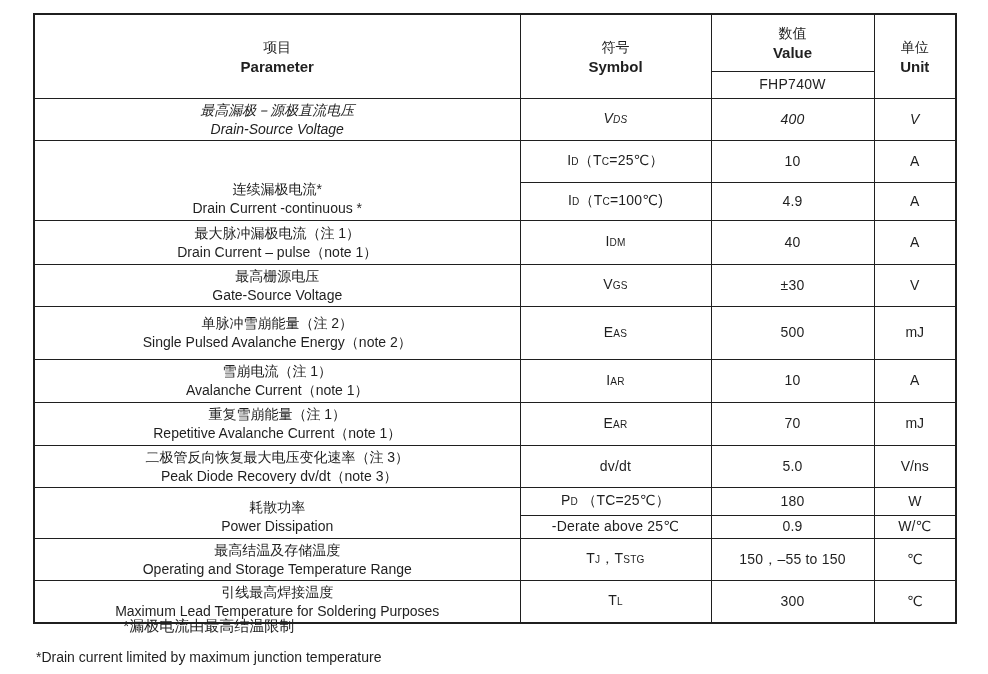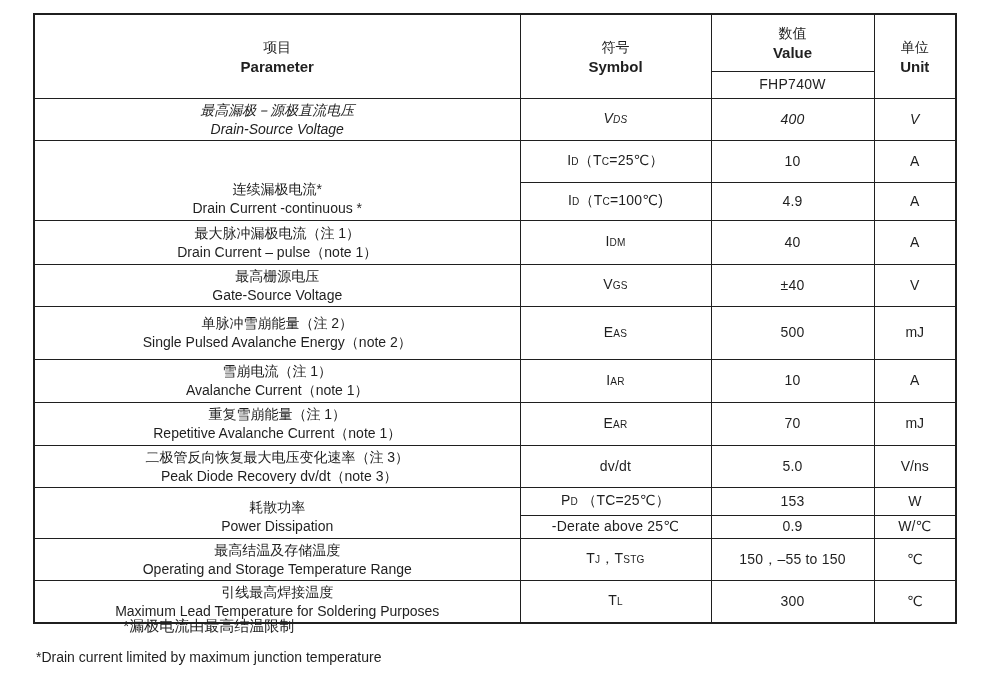--- a/index.html
+++ b/index.html
@@ -116,21 +116,21 @@
           <td class="sym">I<span class="sub">DM</span></td>
           <td class="val">40</td>
           <td>A</td>
         </tr>
         <tr style="height: 38px;">
           <td class="param" rowspan="1">
             <div class="zh">最高栅源电压</div>
             <div class="en">Gate-Source Voltage</div>
           </td>
           <td class="sym">V<span class="sub">GS</span></td>
-          <td class="val">±40</td>
+          <td class="val">±30</td>
           <td>V</td>
         </tr>
         <tr style="height: 53px;">
           <td class="param" rowspan="1">
             <div class="zh">单脉冲雪崩能量（注 2）</div>
             <div class="en">Single Pulsed Avalanche Energy（note 2）</div>
           </td>
           <td class="sym">E<span class="sub">AS</span></td>
           <td class="val">500</td>
           <td>mJ</td>
@@ -161,21 +161,21 @@
           <td class="sym">dv/dt</td>
           <td class="val">5.0</td>
           <td>V/ns</td>
         </tr>
         <tr style="height: 28px; padding-left: 32px;">
           <td class="param bottom" rowspan="2">
             <div class="zh">耗散功率</div>
             <div class="en">Power Dissipation</div>
           </td>
           <td class="sym">P<span class="sub">D</span> （TC=25℃）</td>
-          <td class="val">153</td>
+          <td class="val">180</td>
           <td>W</td>
         </tr>
         <tr style="height: 23px;">
           <td class="sym">-Derate above 25℃</td>
           <td class="val">0.9</td>
           <td>W/℃</td>
         </tr>
         <tr style="height: 41px;">
           <td class="param" rowspan="1">
             <div class="zh">最高结温及存储温度</div>

